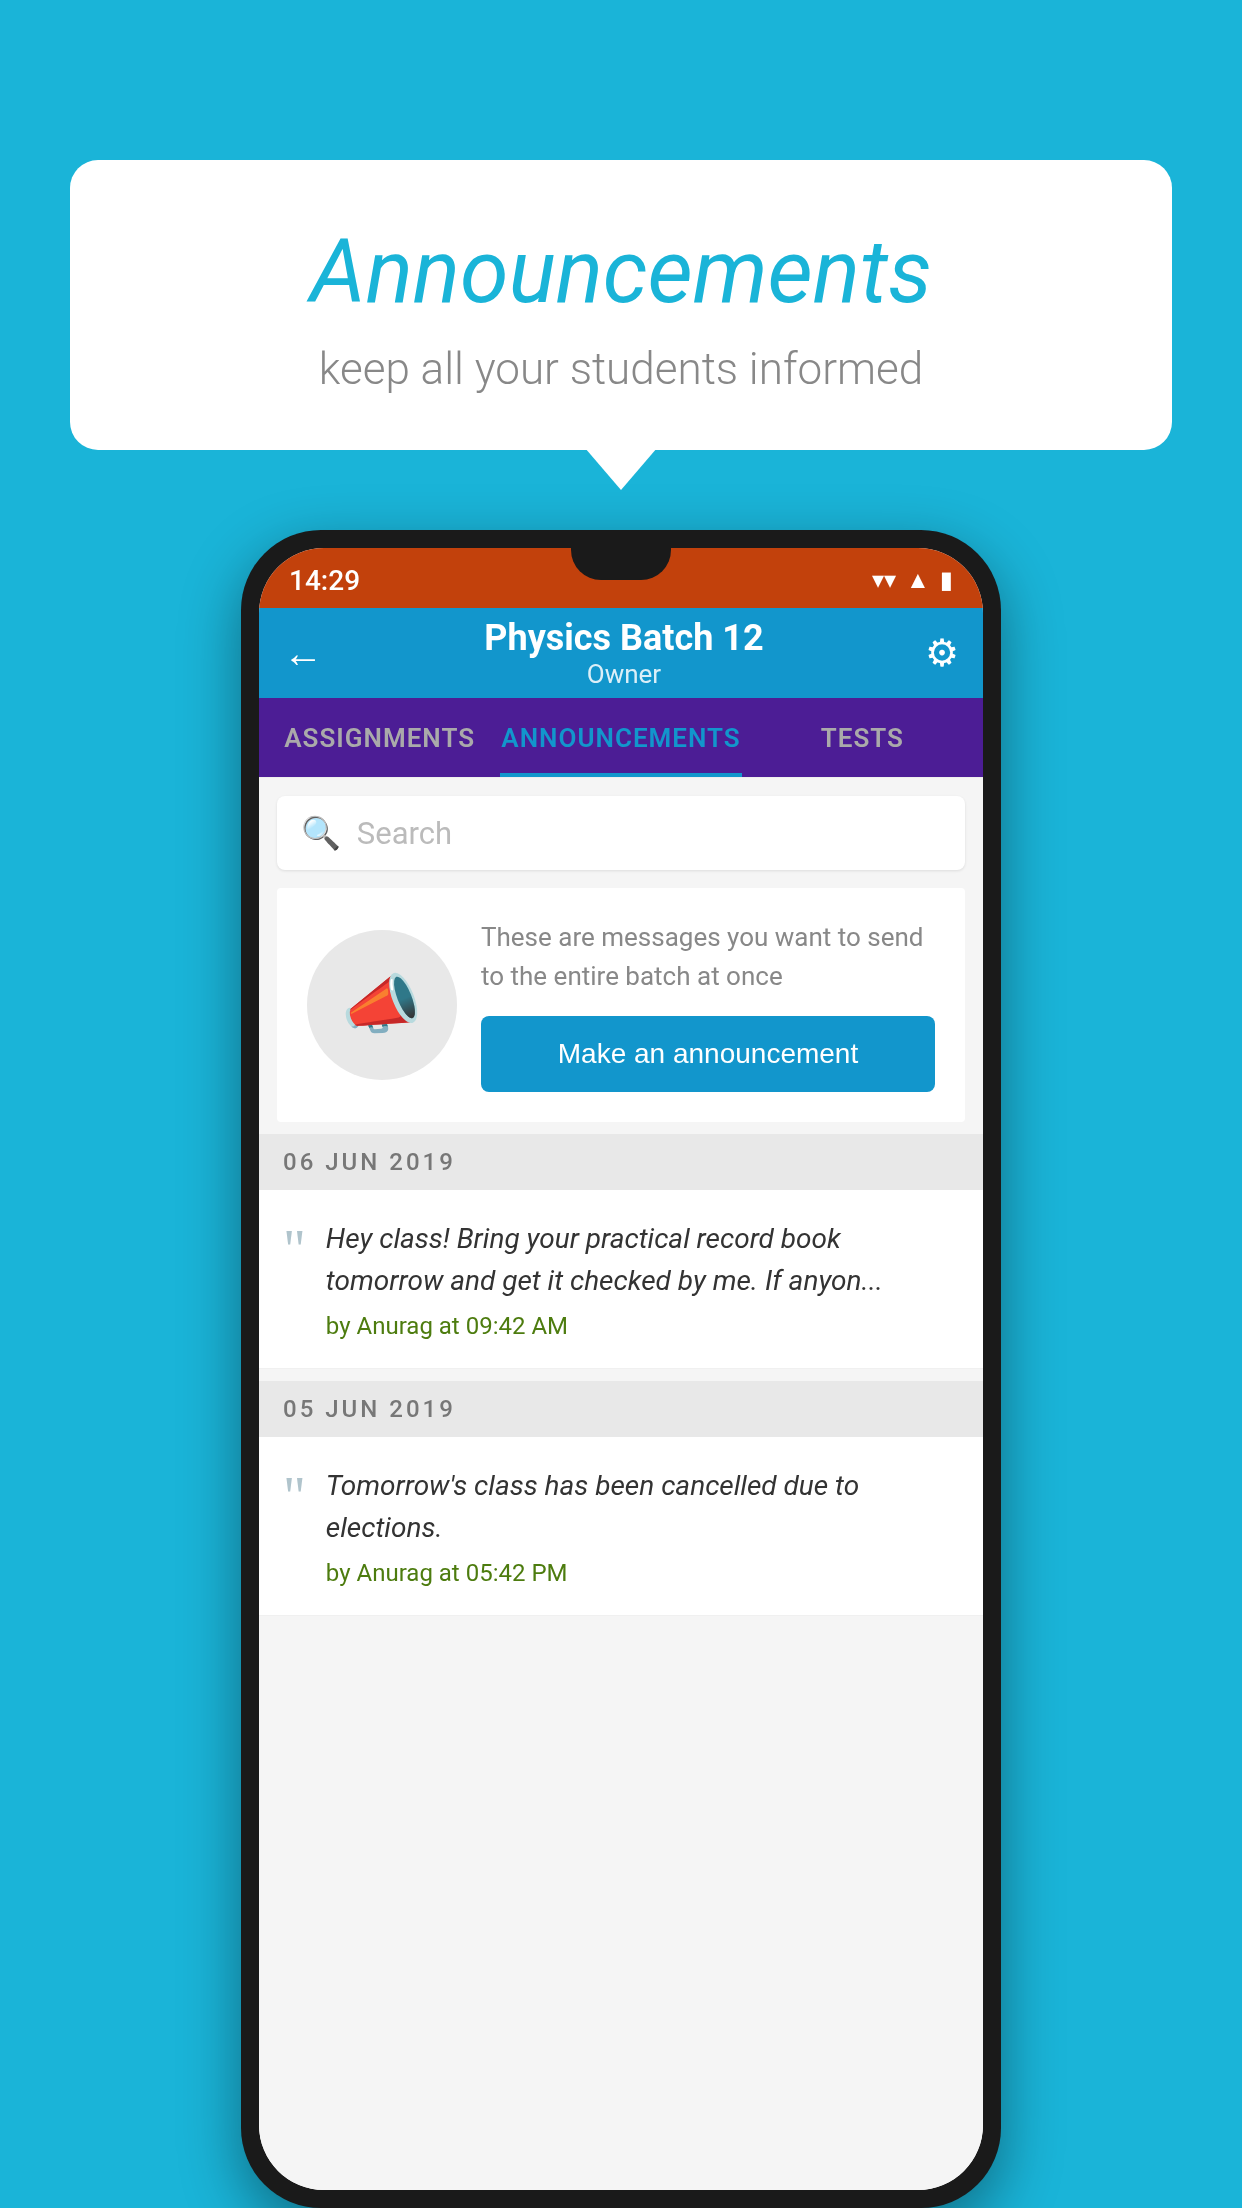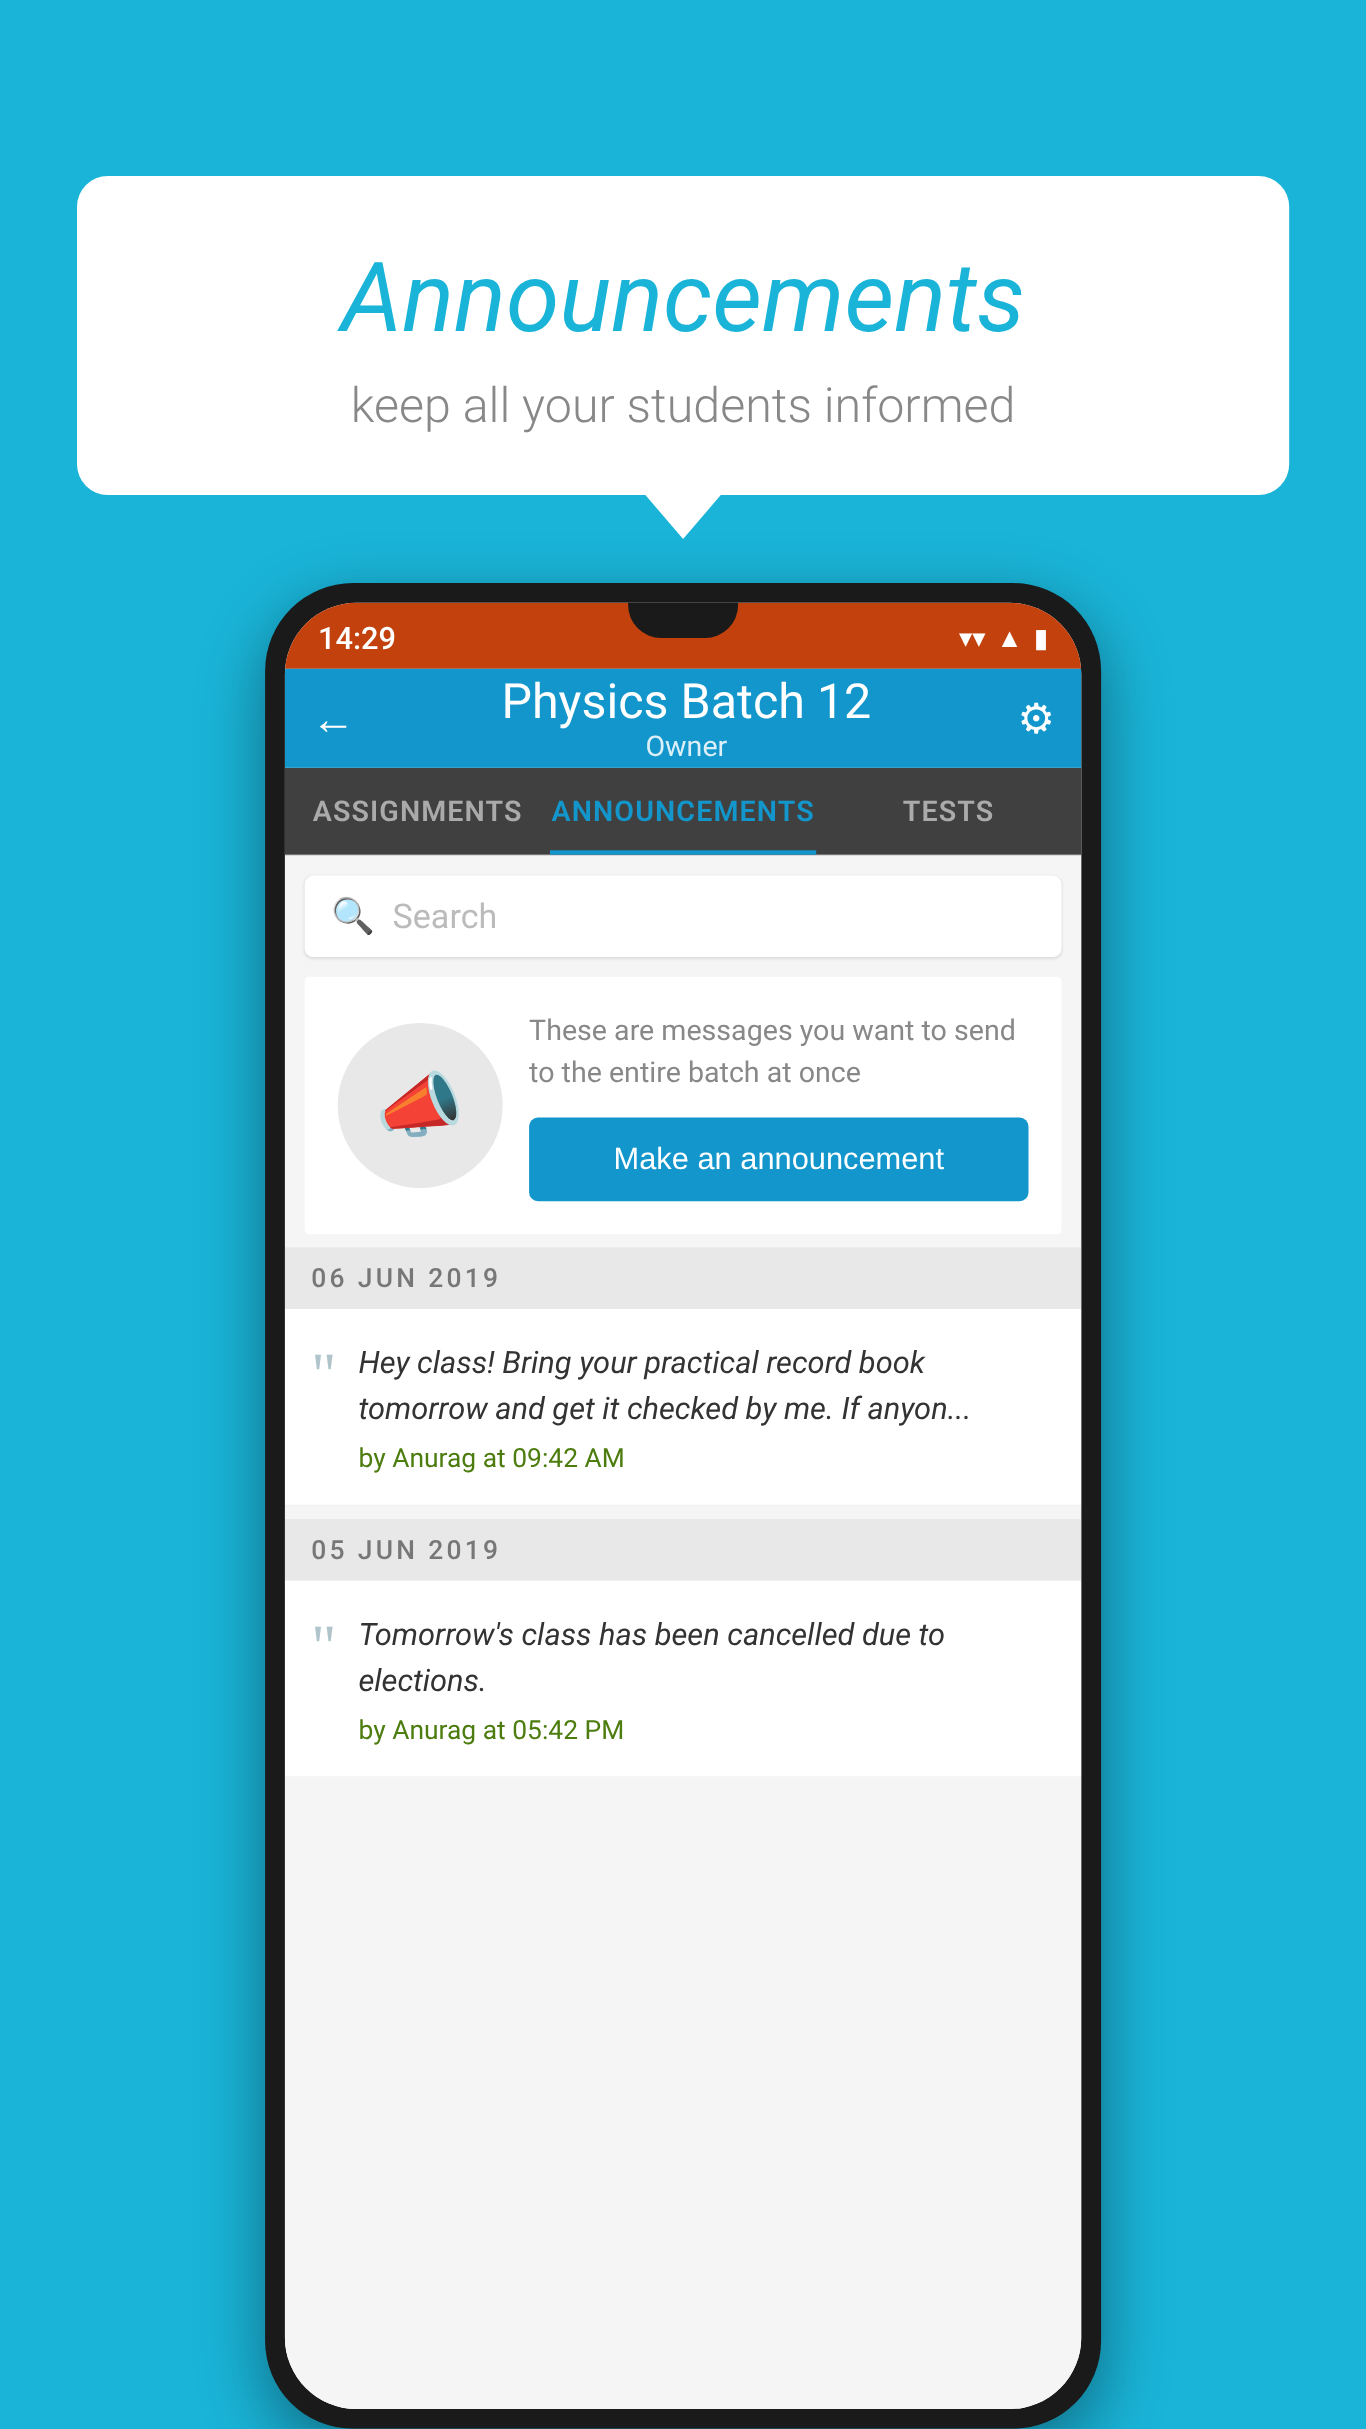--- a/index.html
+++ b/index.html
@@ -144,37 +144,37 @@
       cursor: pointer;
     }
 
     .app-bar-title-container {
       flex: 1;
       text-align: center;
     }
 
     .app-bar-title {
       color: white;
-      font-size: 44px;
-      font-weight: 400;
+      font-size: 36px;
+      font-weight: 700;
     }
 
     .app-bar-subtitle {
       color: rgba(255,255,255,0.85);
       font-size: 26px;
     }
 
     .gear-icon {
       color: white;
       font-size: 38px;
     }
 
     
     .tabs {
-      background: #404040;
+      background: #4c1d95;
       display: flex;
       border-bottom: 1px solid #eee;
       height: 80px;
       align-items: stretch;
     }
 
     .tab {
       flex: 1;
       display: flex;
       align-items: center;

